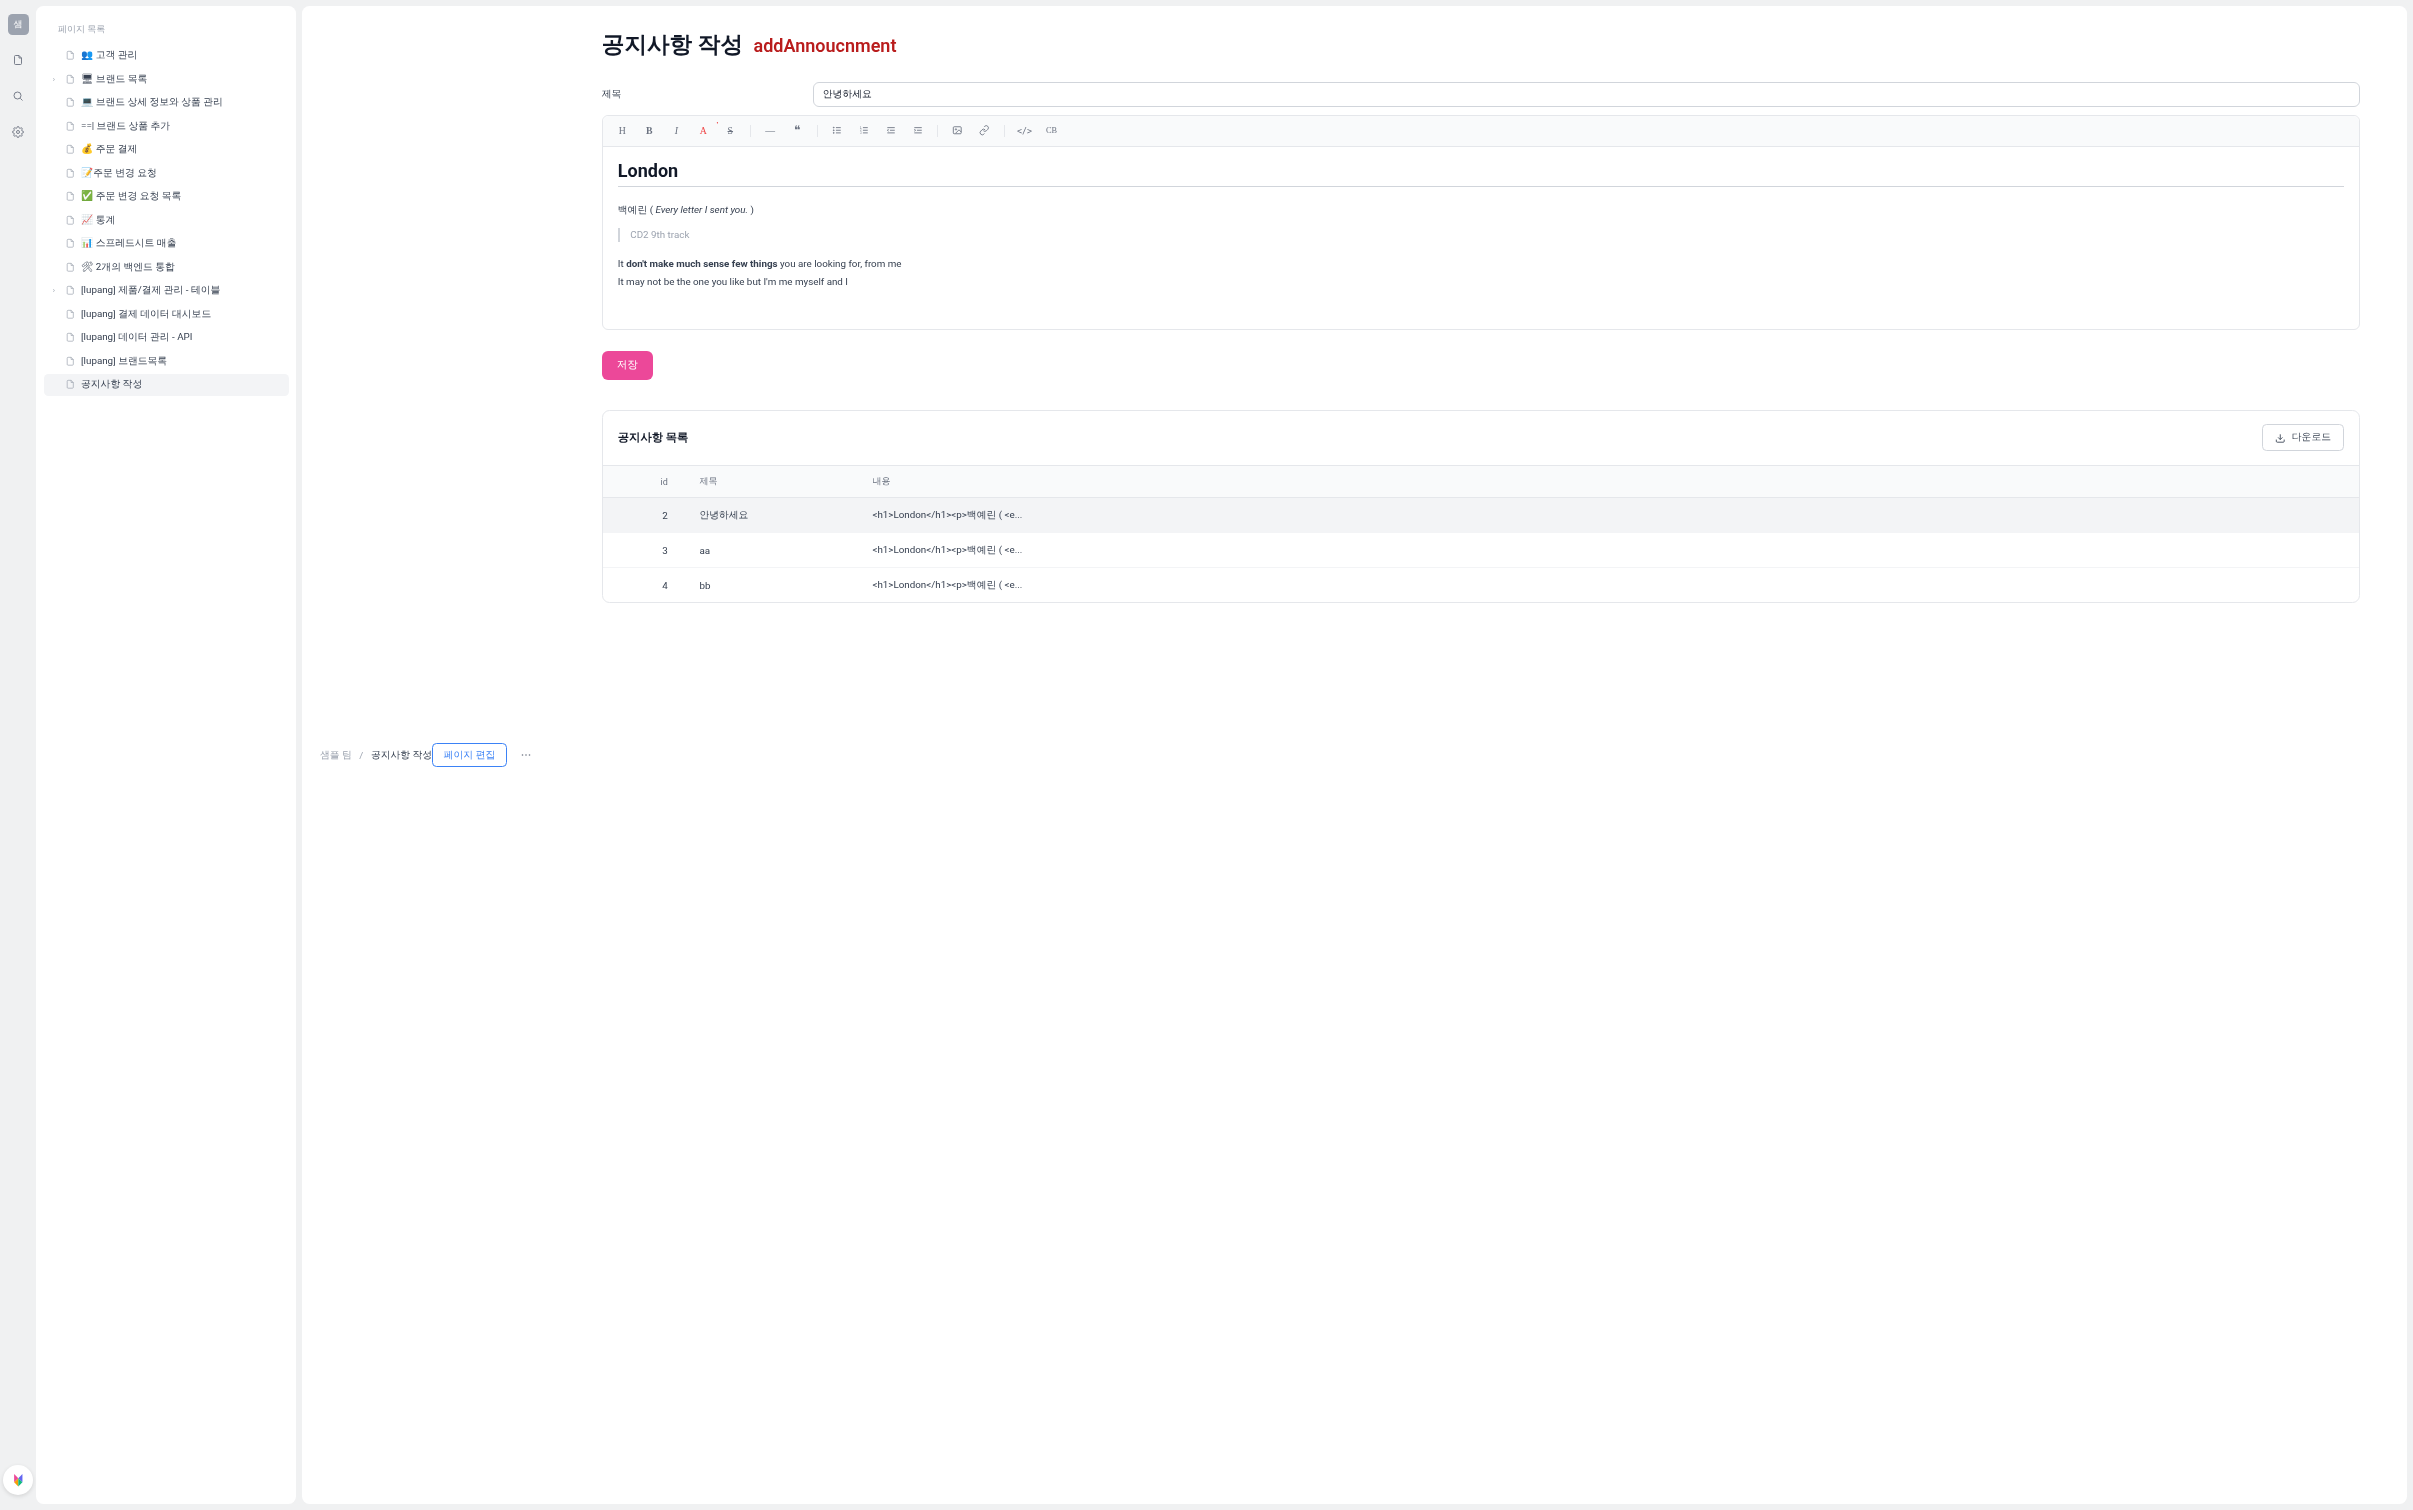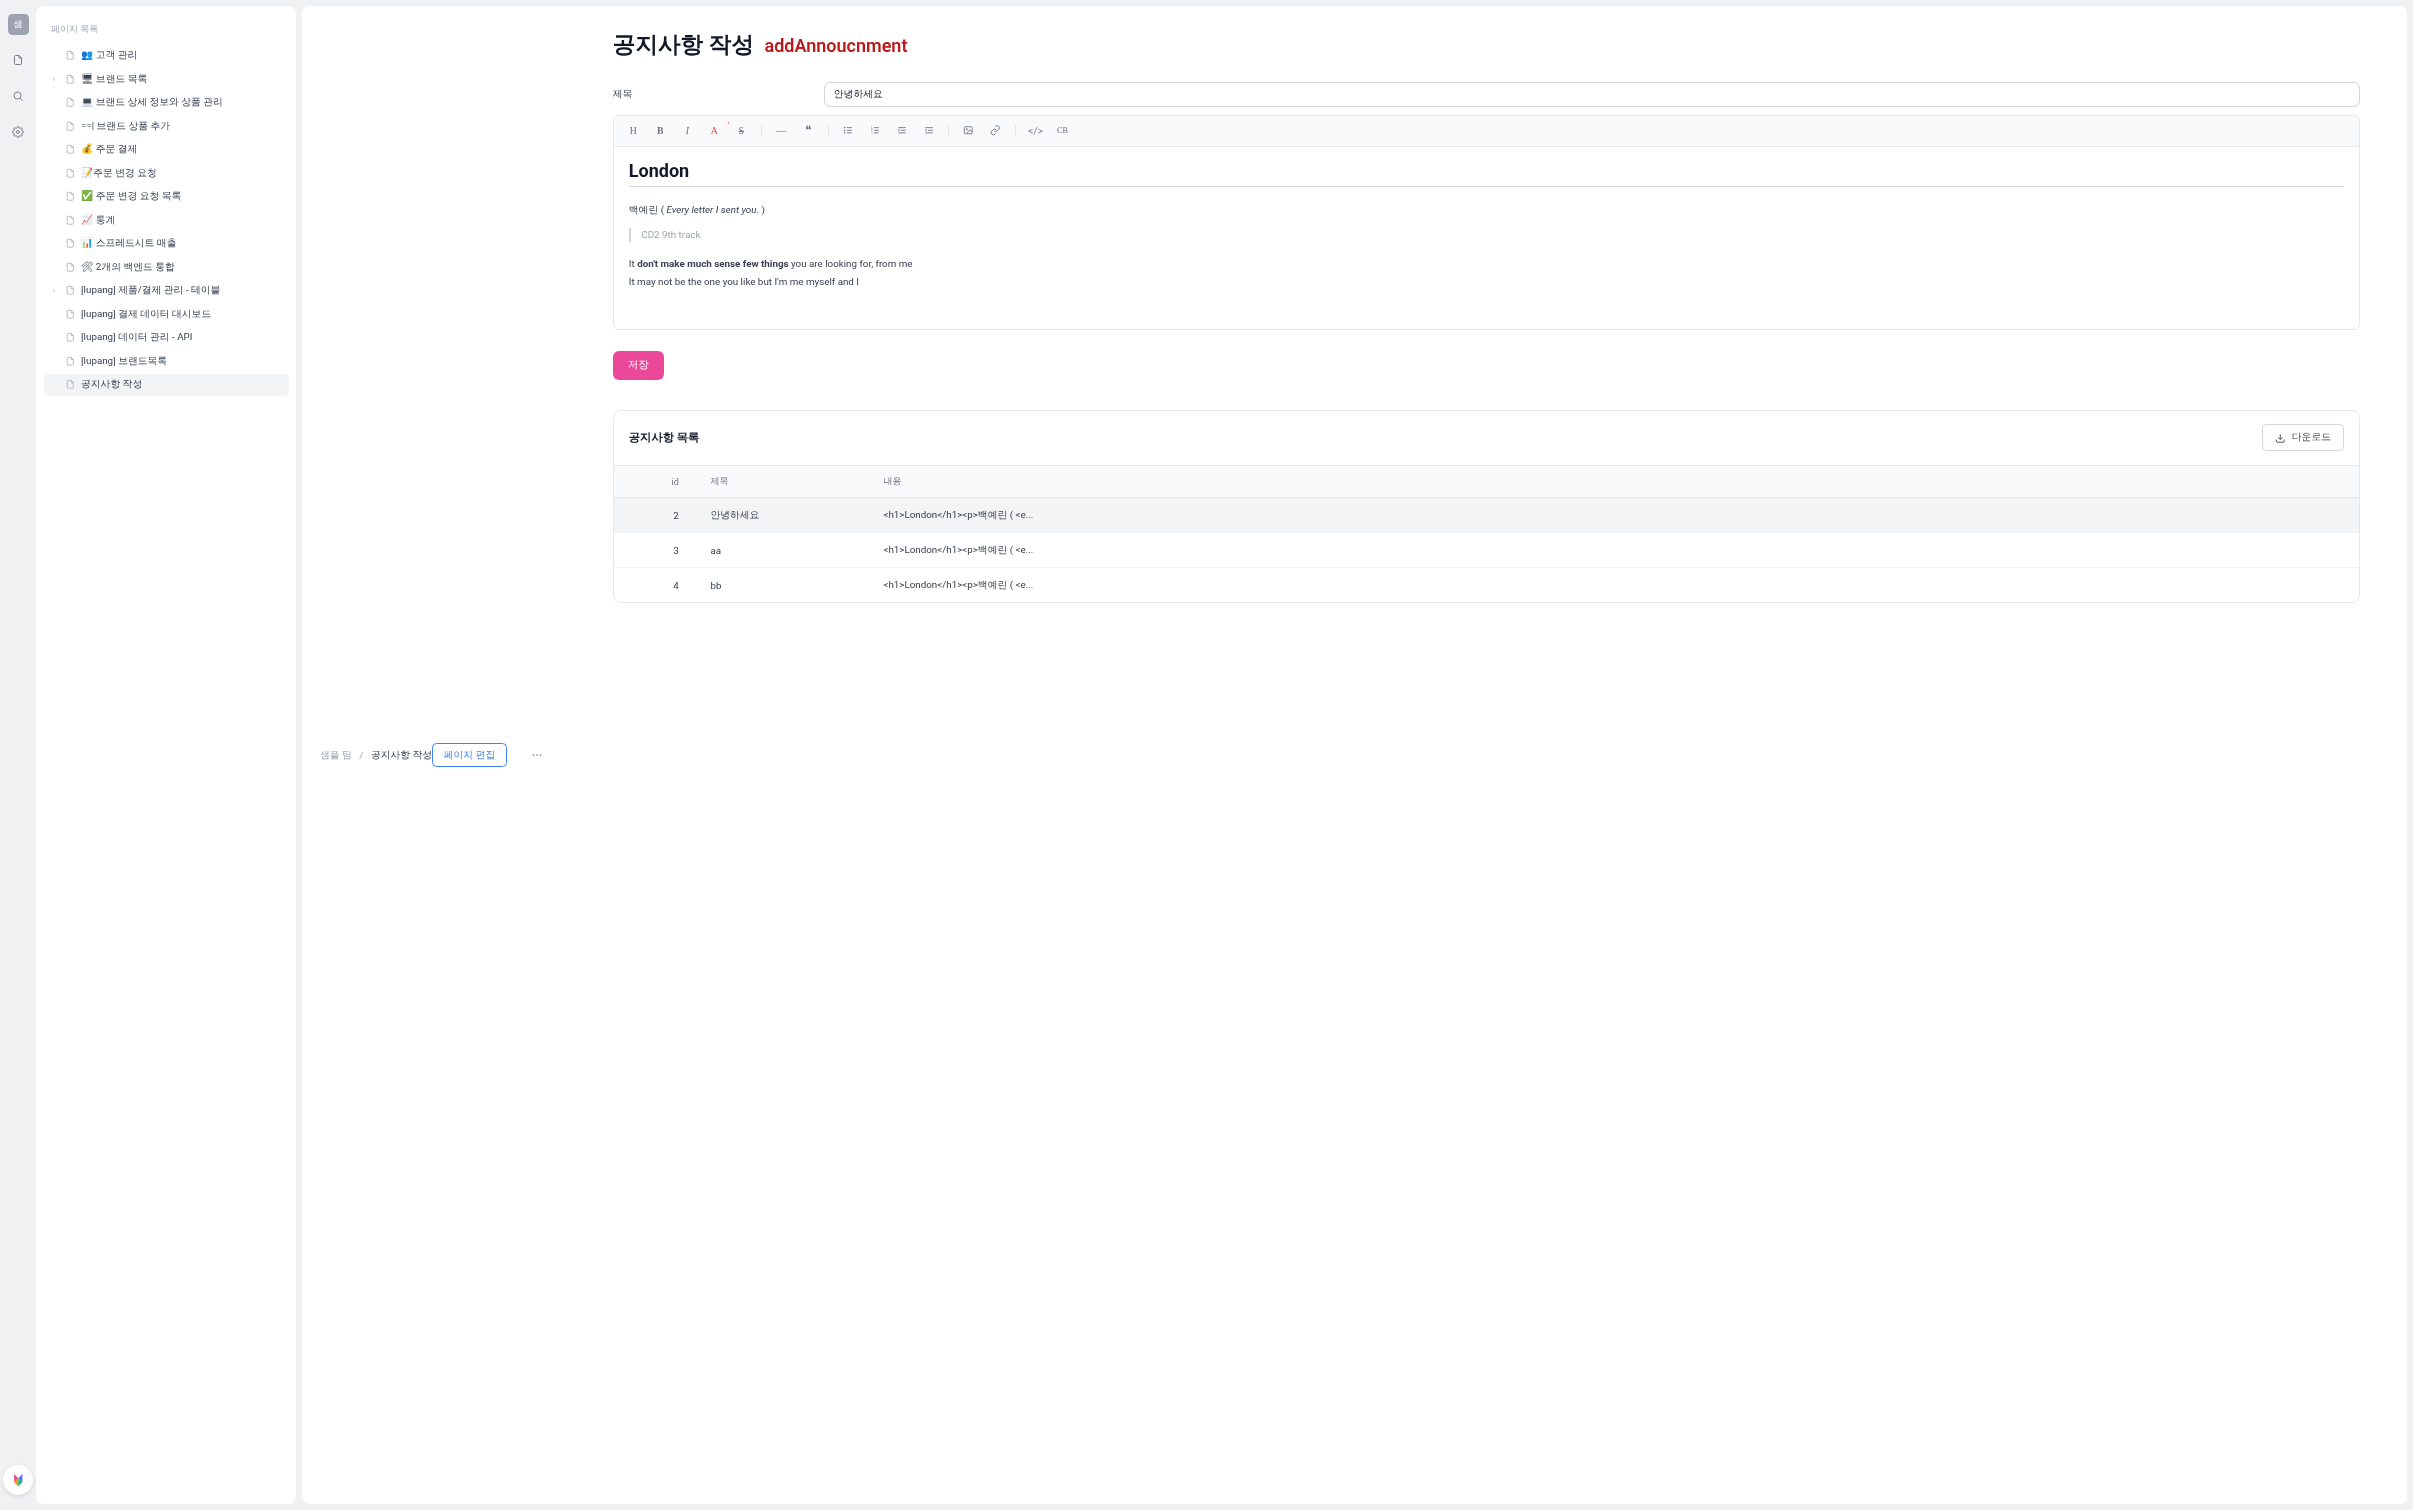--- a/index.html
+++ b/index.html
@@ -71,20 +71,21 @@
       background: #fff;
       border-radius: 7.5px;
       margin: 6px 0 6px 0;
       padding: 10.5px 7.5px;
       overflow-y: auto;
     }
     .sidebar-title {
       font-size: 9px;
       color: #9ca3af;
       padding: 6px 7.5px 9px 7.5px;
+      margin-left: 7px;
     }
     .sidebar-item {
       display: flex;
       align-items: center;
       padding: 4.5px 6px;
       border-radius: 4.5px;
       cursor: pointer;
       gap: 6px;
       font-size: 9.8px;
       color: #374151;
@@ -134,21 +135,21 @@
       align-items: center;
       gap: 7.5px;
       font-size: 9.8px;
     }
     .breadcrumb .crumb-team { color: #9ca3af; }
     .breadcrumb .sep { color: #9ca3af; }
     .breadcrumb .crumb-page { color: #374151; }
     .topbar-actions {
       display: flex;
       align-items: center;
-      gap: 20px;
+      gap: 9px;
     }
     .btn-outline {
       border: 0.8px solid #3b82f6;
       color: #3b82f6;
       background: #fff;
       padding: 4.5px 10.5px;
       border-radius: 4.5px;
       font-size: 9.8px;
       cursor: pointer;
     }

